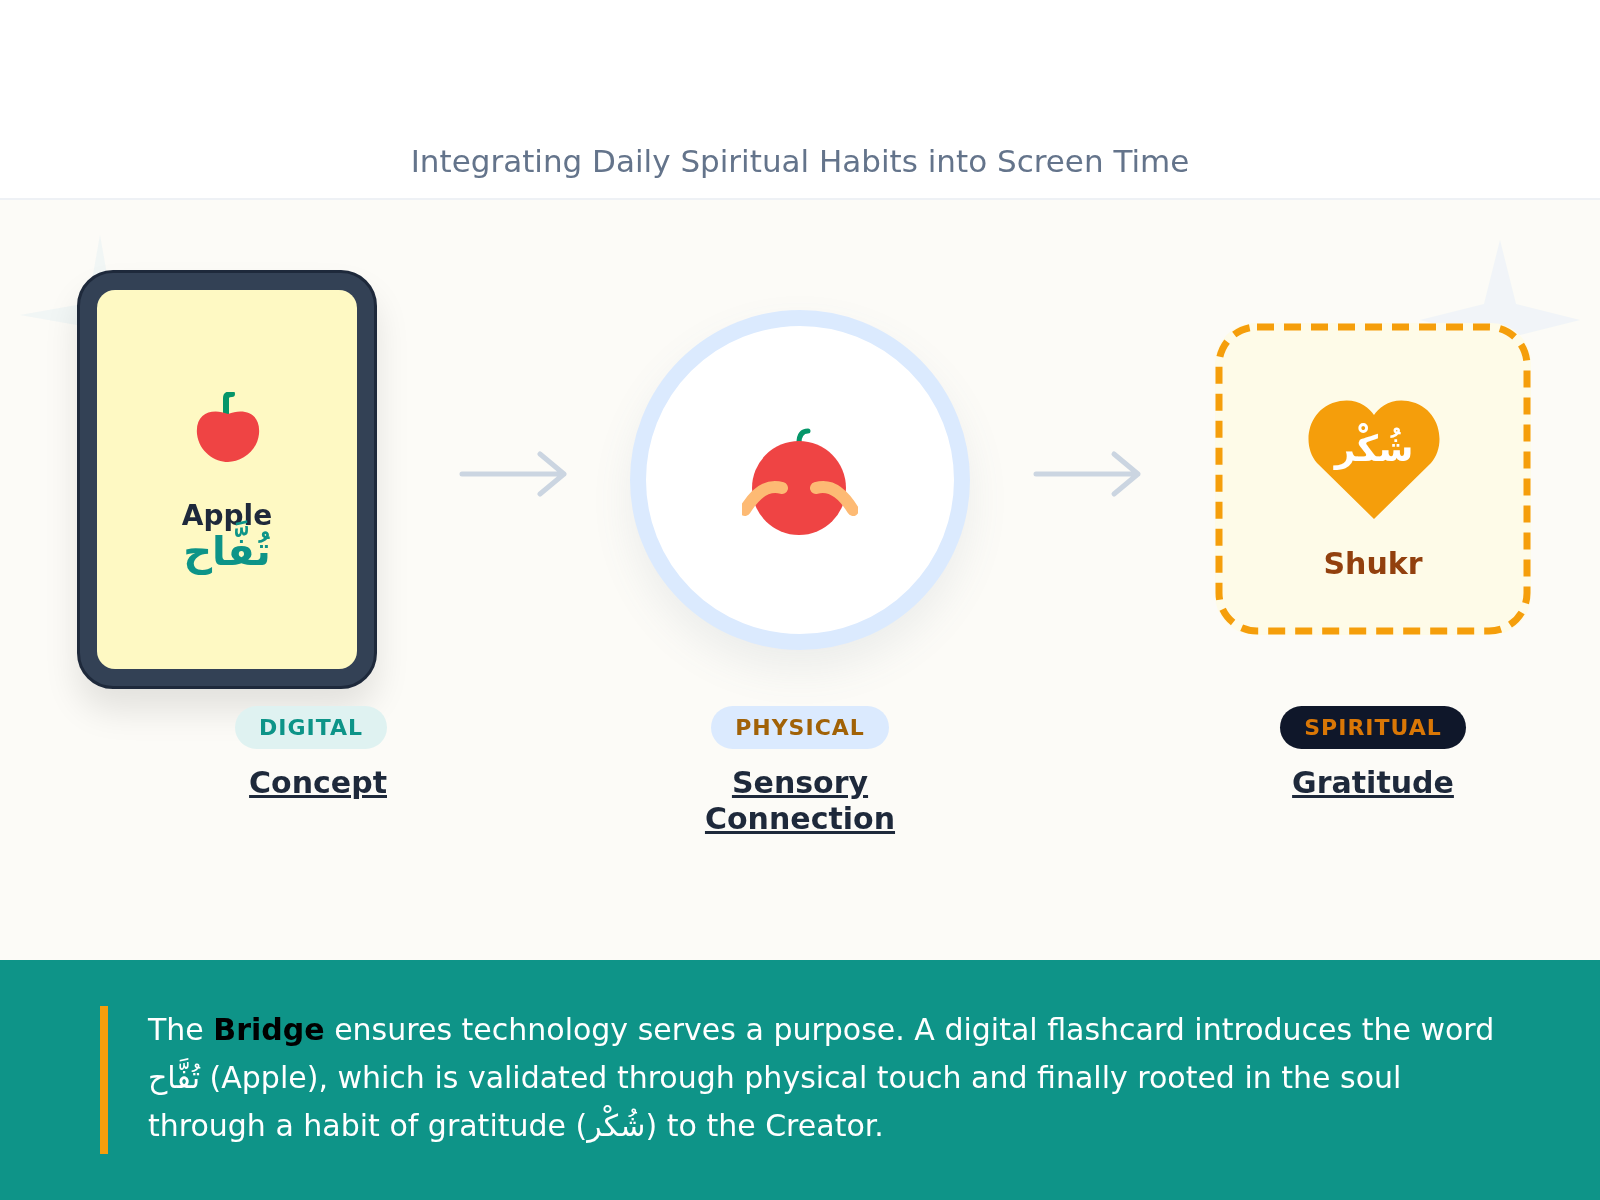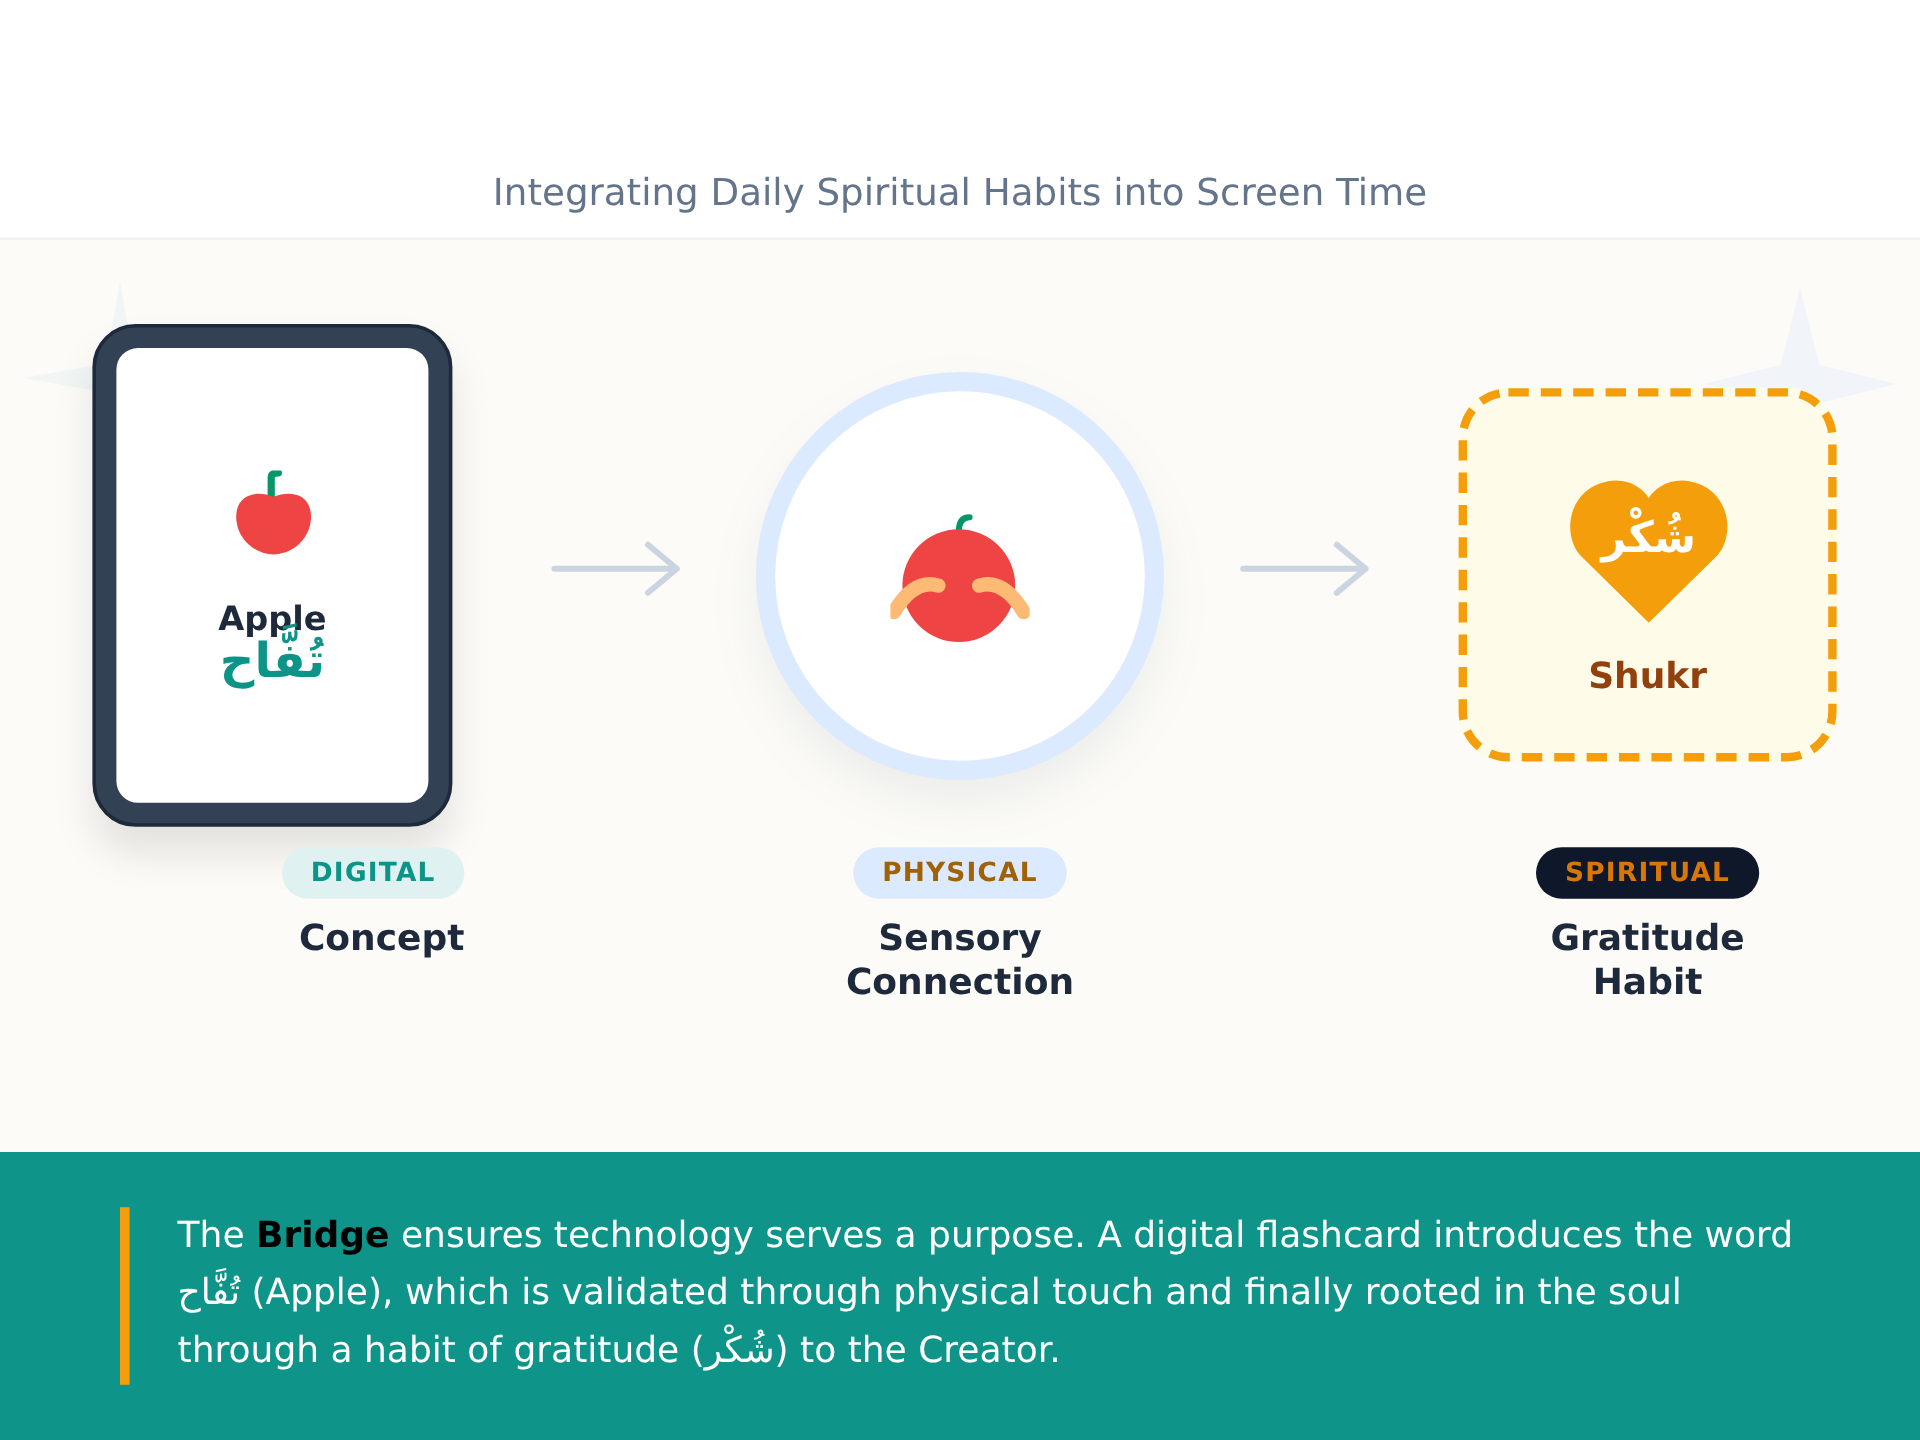--- a/index.html
+++ b/index.html
@@ -28,21 +28,21 @@
     .star { position: absolute; }
 
     .tablet {
       position: absolute; left: 77px; top: 70px; width: 300px; height: 419px;
       background: #334155; border-radius: 36px;
       border: 3px solid #1e293b;
       box-shadow: 0 22px 34px rgba(0,0,0,0.10);
     }
     .tablet .screen {
       position: absolute; left: 17px; top: 17px; right: 17px; bottom: 17px;
-      background: #ffffff; border-radius: 18px; padding-left: 16px;
+      background: #fef9c3; border-radius: 18px; padding-left: 16px;
     }
     .tablet .apple-icon { position: absolute; left: 96px; top: 102px; }
     .tablet .word-en {
       position: absolute; left: 0; right: 0; top: 209px; text-align: center;
       font-weight: bold; font-size: 28px; color: #1e293b;
     }
     .tablet .word-ar {
       position: absolute; left: 0; right: 0; top: 238px; text-align: center;
       font-weight: bold; font-size: 40px; color: #0d9488; direction: rtl;
     }
@@ -74,21 +74,21 @@
 
     .stage-label { position: absolute; width: 320px; text-align: center; }
     .pill {
       display: inline-block; height: 43px; line-height: 43px; padding: 0 24px;
       border-radius: 22px; font-weight: bold; font-size: 22px; letter-spacing: 1px;
     }
     .pill.digital { background: #dff2f1; color: #0d9488; }
     .pill.physical { background: #dbeafe; color: #a16207; }
     .pill.spiritual { background: #0f172a; color: #d97706; }
     .stage-label .caption {
-      margin-top: 16px; font-weight: bold; font-size: 30px; line-height: 36px; color: #1e293b;
+      margin-top: 16px; font-weight: bold; font-size: 30px; line-height: 36px; color: #1e293b; text-decoration: underline;
     }
 
     .footer {
       position: absolute; left: 0; top: 960px; width: 1600px; height: 240px;
       background: #0e9488;
     }
     .footer .bar {
       position: absolute; left: 100px; top: 46px; width: 8px; height: 148px;
       background: #f59e0b;
     }
@@ -166,21 +166,20 @@
     <div class="caption">
       <div>Sensory</div>
       <div>Connection</div>
     </div>
   </div>
 
   <div class="stage-label" style="left:1213px; top:506px;">
     <span class="pill spiritual">SPIRITUAL</span>
     <div class="caption">
       <div>Gratitude</div>
-      <div>Habit</div>
     </div>
   </div>
 </div>
 
 <div class="footer">
   <div class="bar"></div>
   <p class="text"><span>The </span><span class="hl">Bridge</span><span> ensures technology serves a purpose. A digital flashcard introduces the word </span><span dir="rtl">تُفَّاح</span><span> (Apple), which is validated through physical touch and finally rooted in the soul through a habit of gratitude (</span><span dir="rtl">شُكْر</span><span>) to the Creator.</span></p>
 </div>
 
 </body></html>

